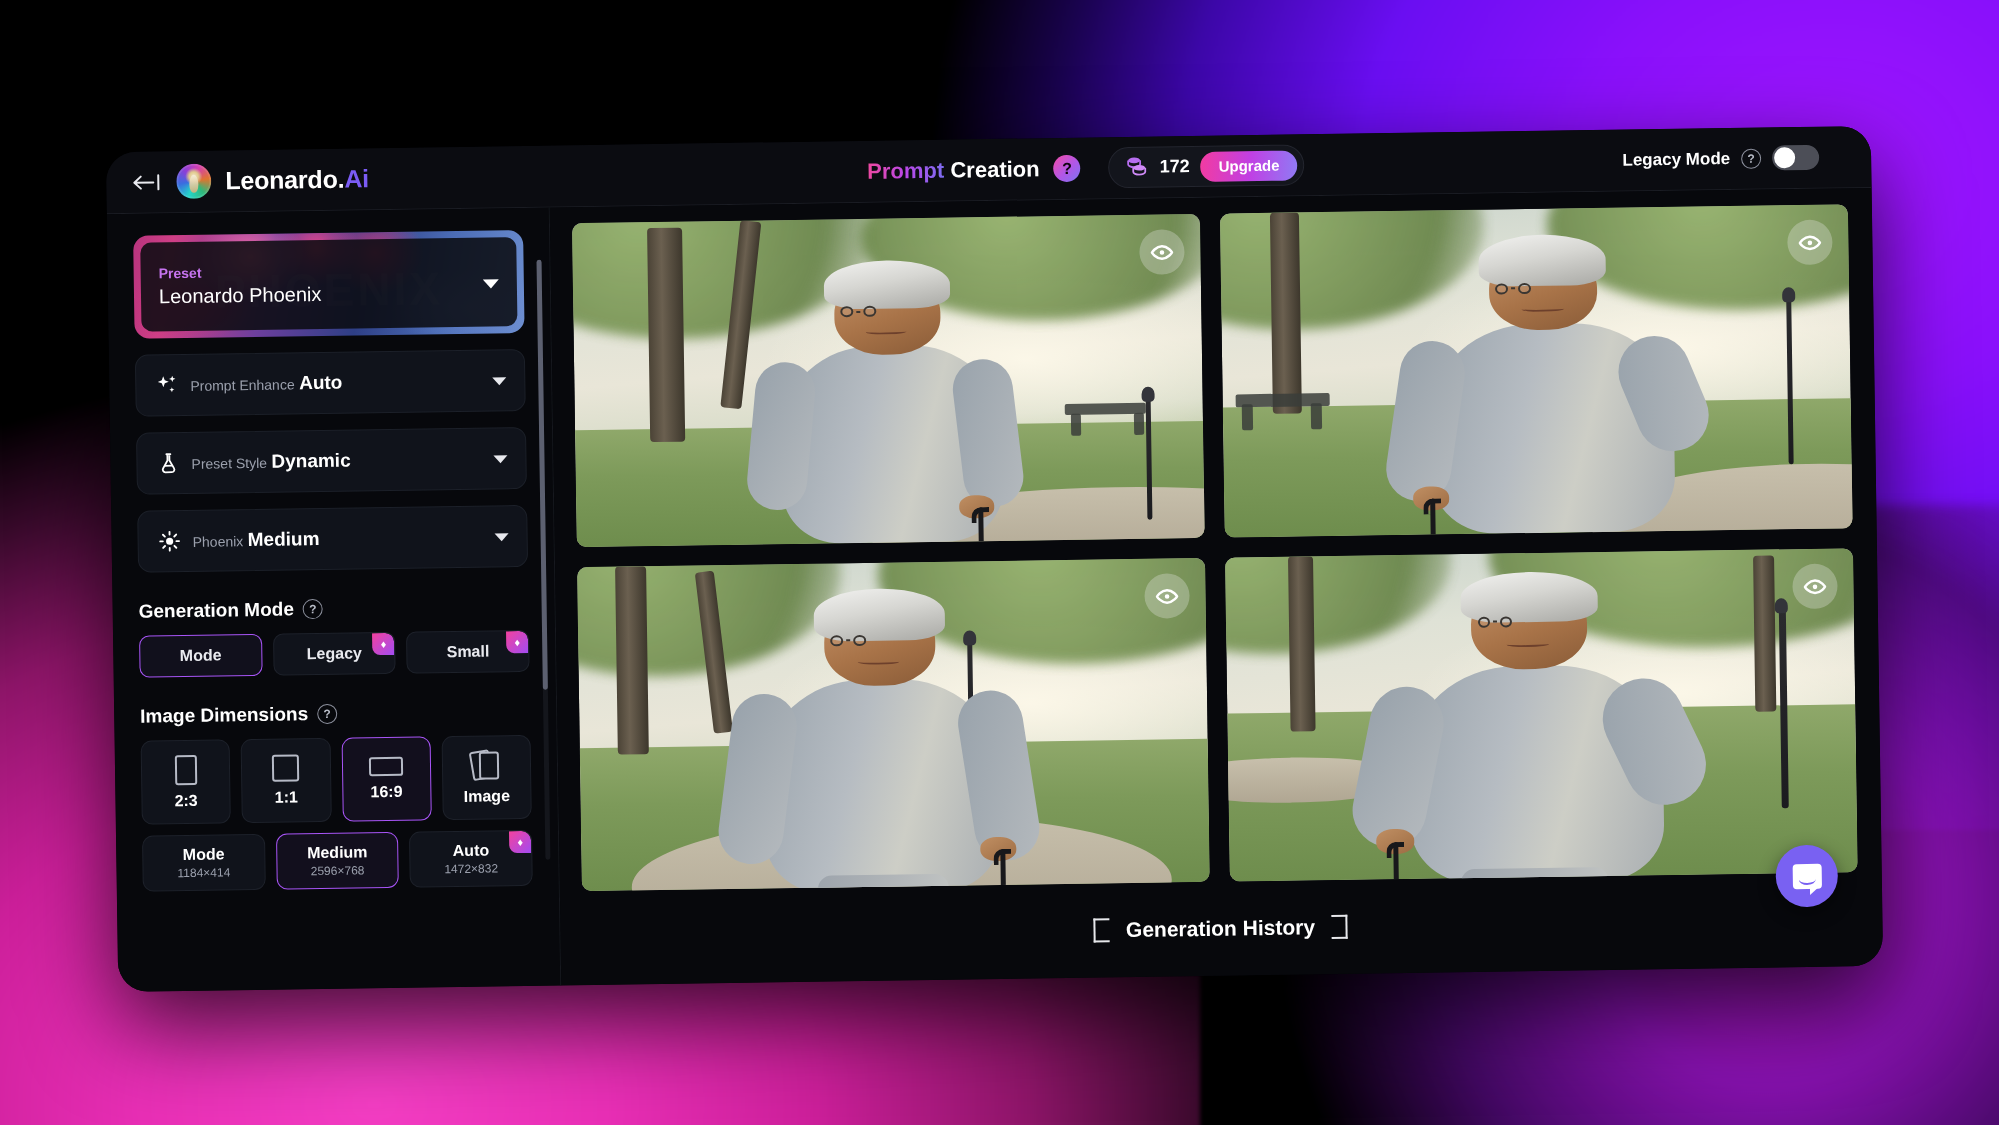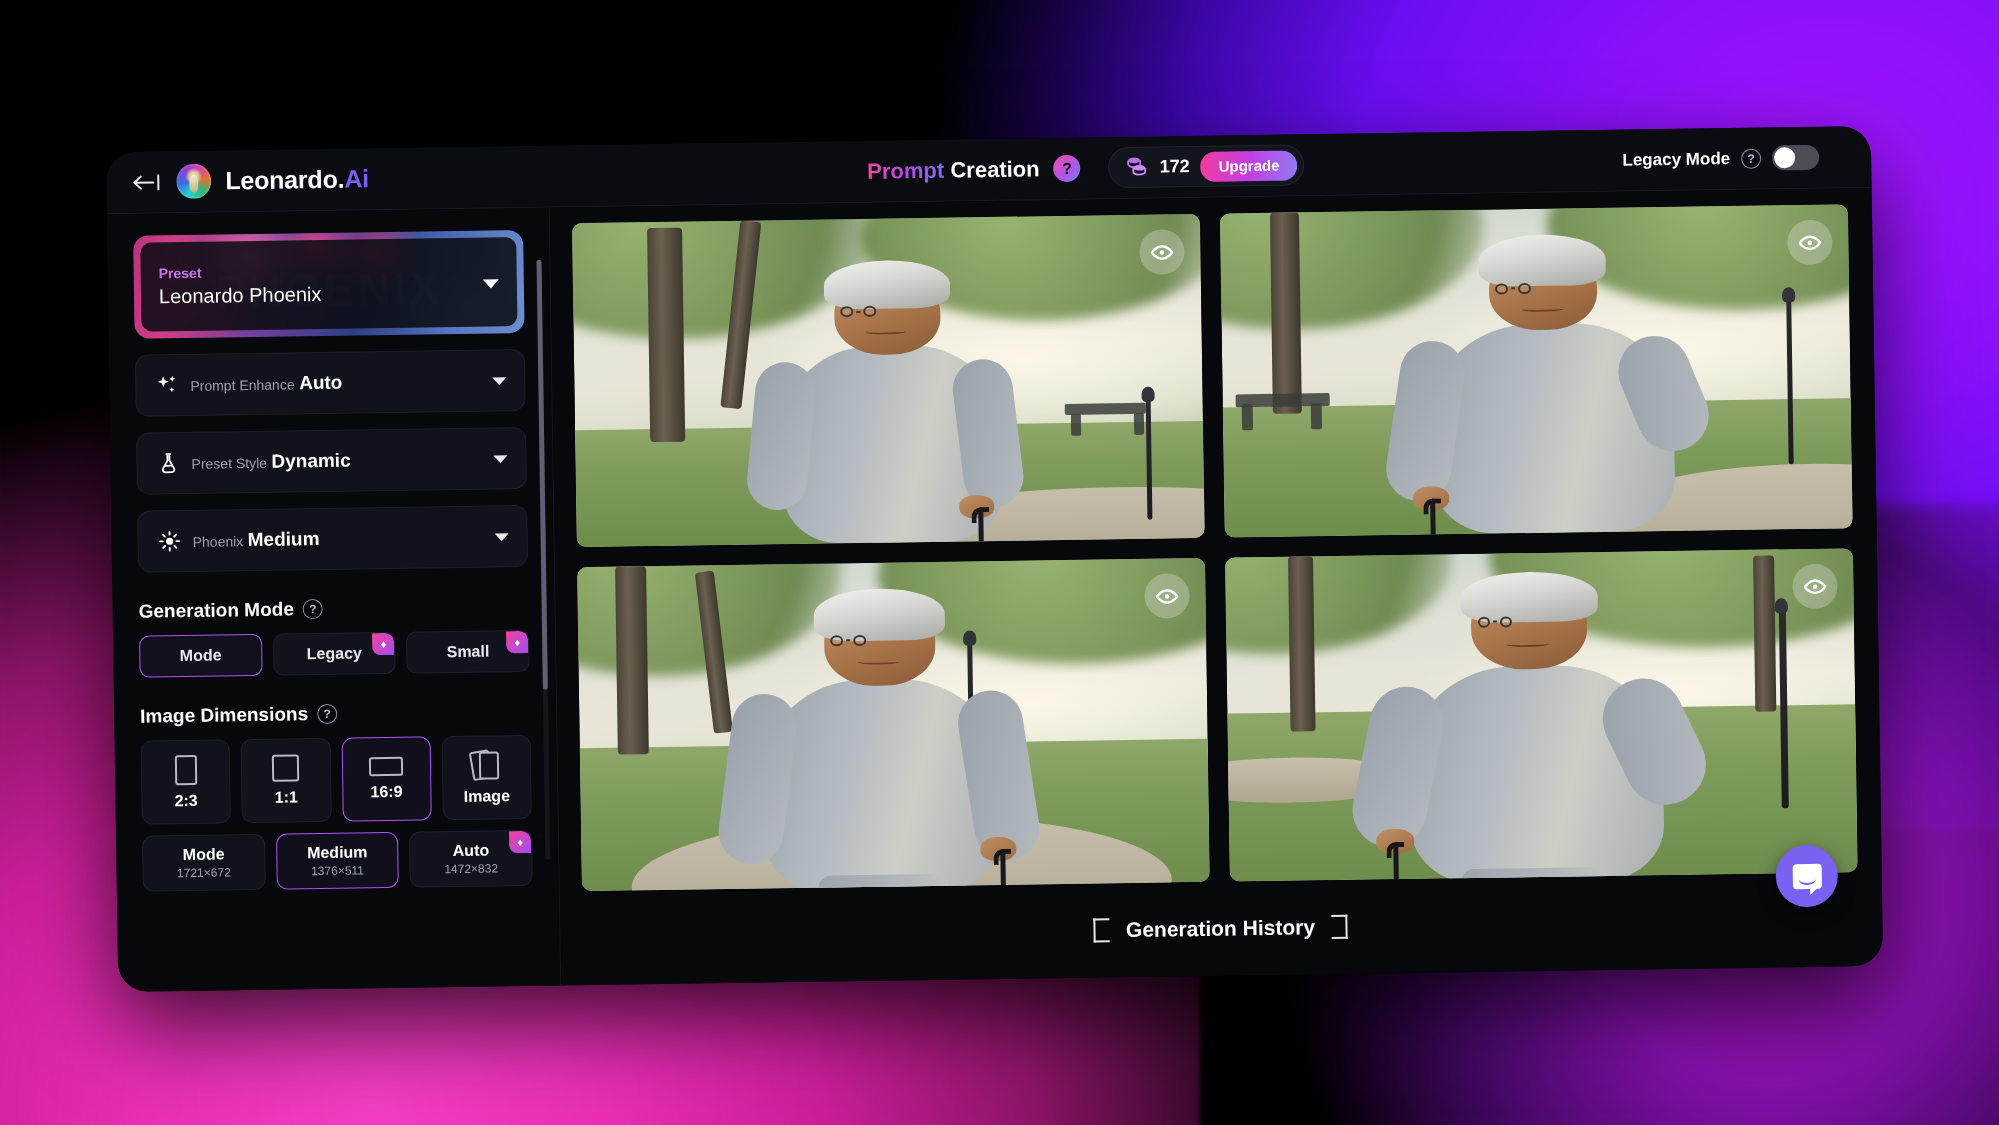--- a/index.html
+++ b/index.html
@@ -849,25 +849,25 @@
             <span class="ar-glyph" style="position:absolute;left:2px;top:0;width:20px;height:29px;transform:rotate(-9deg)"></span>
             <span class="ar-glyph" style="position:absolute;left:10px;top:1px;width:20px;height:28px;background:#10131b"></span>
           </span>
           <span class="ar-label">Image</span>
         </div>
       </div>
 
       <div class="sz-row">
         <div class="sz-tile">
           <span class="sz-name">Mode</span>
-          <span class="sz-dims">1721×672</span>
+          <span class="sz-dims">1184×414</span>
         </div>
         <div class="sz-tile sel">
           <span class="sz-name">Medium</span>
-          <span class="sz-dims">1376×511</span>
+          <span class="sz-dims">2596×768</span>
         </div>
         <div class="sz-tile">
           <span class="sz-name">Auto</span>
           <span class="sz-dims">1472×832</span>
           <span class="gem">♦</span>
         </div>
       </div>
 
       <span id="sb-scroll-track"></span>
       <span id="sb-scroll-thumb"></span>

